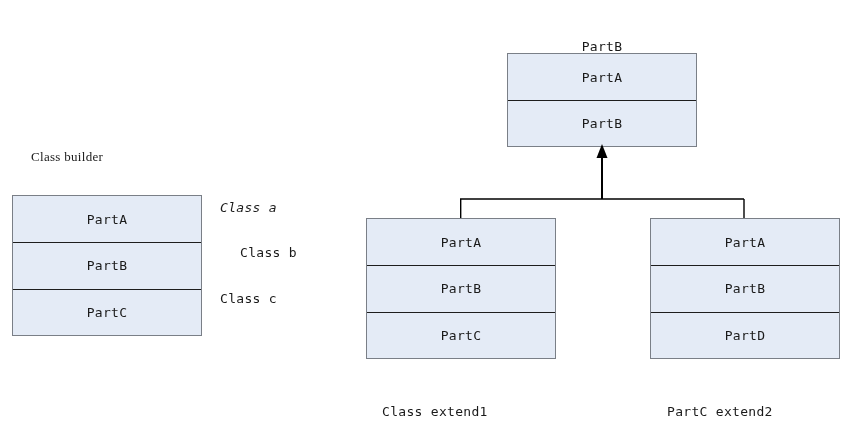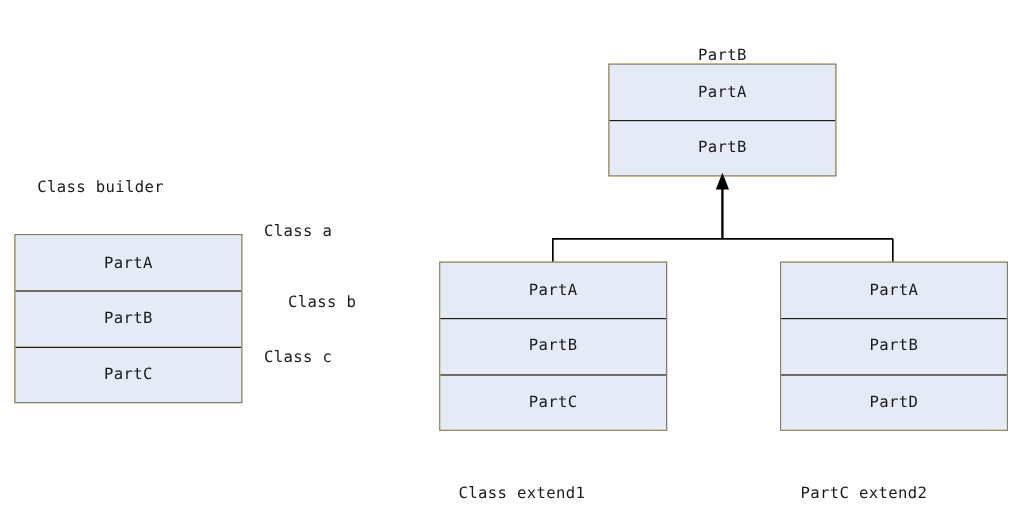--- a/index.html
+++ b/index.html
@@ -55,22 +55,22 @@
     color: #1a1a1a;
     font-size: 13px;
     letter-spacing: 0.3px;
     white-space: pre;
   }
   .label-center {
     text-align: center;
     line-height: 18px;
   }
 
-  #label-builder  { left: 31px;  top: 149px; }
-  #label-class-a  { left: 220px; top: 186px; }
+  #label-builder  { left: 31px;  top: 149px; font-family: Liberation Serif, serif; }
+  #label-class-a  { left: 220px; top: 200px; font-style: italic; }
   #label-class-b  { left: 220px; top: 245px; margin-left: 20px; }
   #label-class-c  { left: 220px; top: 291px; }
   #label-parent   { left: 602px; top: 2px; width: 100px; margin-left: -50px; }
   #label-extend1  { left: 382px; top: 404px; }
   #label-extend2  { left: 667px; top: 404px; }
 
   
   #connector {
     position: absolute;
     left: 440px;

